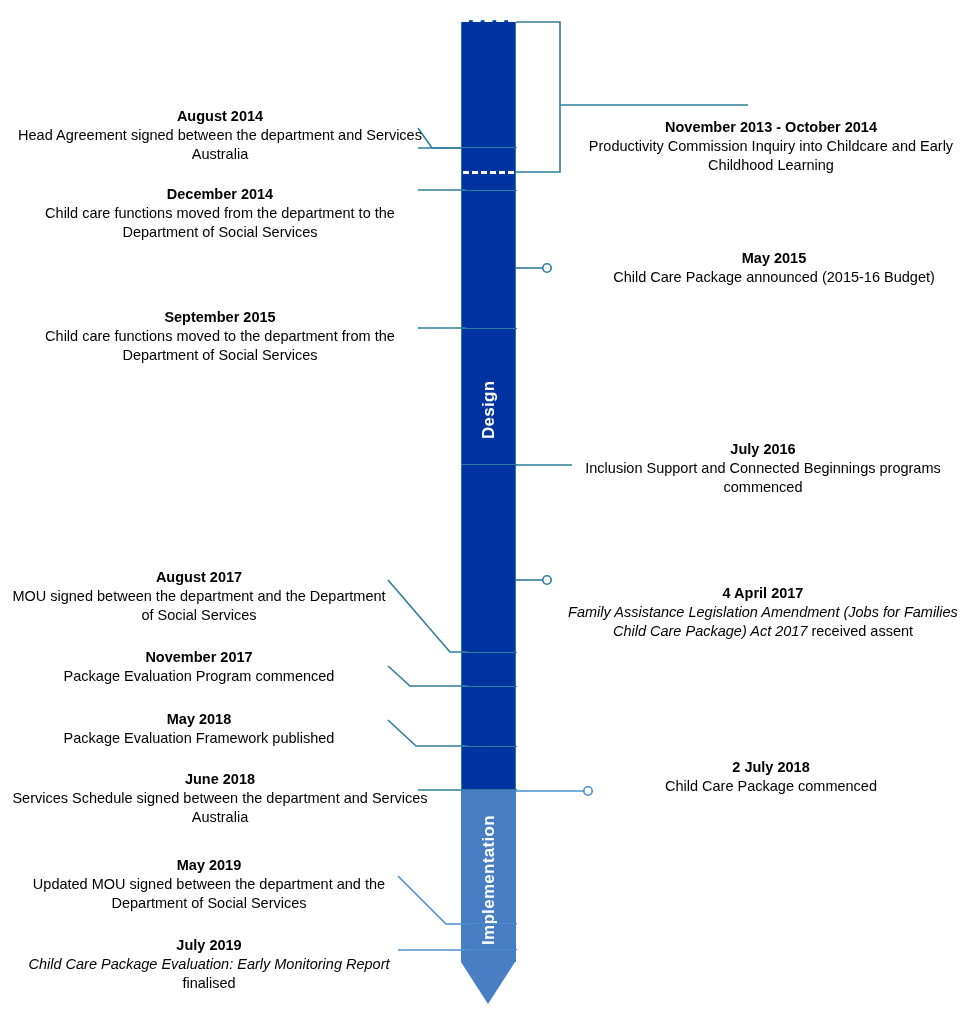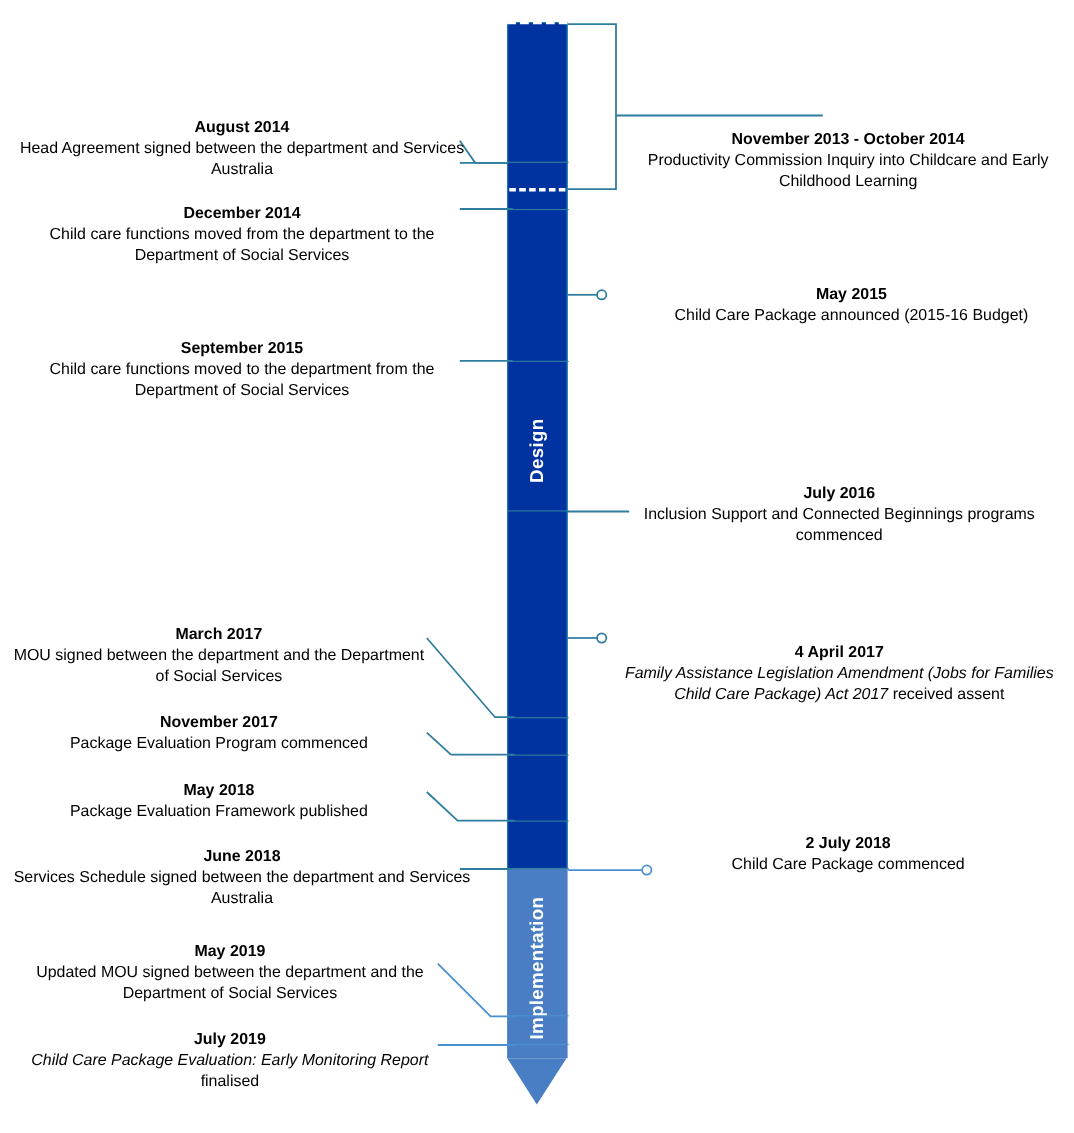--- a/index.html
+++ b/index.html
@@ -153,21 +153,21 @@
     <span class="date">December 2014</span>
     <span class="desc">Child care functions moved from the department to the Department of Social Services</span>
   </div>
 
   <div class="evt left" style="left:10px;top:308px;width:420px;text-align:center;">
     <span class="date">September 2015</span>
     <span class="desc">Child care functions moved to the department from the Department of Social Services</span>
   </div>
 
   <div class="evt left" style="left:10px;top:568px;width:378px;">
-    <span class="date">March 2017</span>
+    <span class="date">August 2017</span>
     <span class="desc">MOU signed between the department and the Department of Social Services</span>
   </div>
 
   <div class="evt left" style="left:10px;top:648px;width:378px;">
     <span class="date">November 2017</span>
     <span class="desc">Package Evaluation Program commenced</span>
   </div>
 
   <div class="evt left" style="left:10px;top:710px;width:378px;">
     <span class="date">May 2018</span>
@@ -187,21 +187,21 @@
   <div class="evt left" style="left:10px;top:936px;width:398px;">
     <span class="date">July 2019</span>
     <span class="desc"><span class="ital">Child Care Package Evaluation: Early Monitoring Report</span><span> finalised</span></span>
   </div>
 
   <div class="evt right" style="left:560px;top:118px;width:400px;">
     <span class="date">November 2013 - October 2014</span>
     <span class="desc">Productivity Commission Inquiry into Childcare and Early Childhood Learning</span>
   </div>
 
-  <div class="evt right" style="left:560px;top:259px;width:406px;">
+  <div class="evt right" style="left:560px;top:249px;width:406px;">
     <span class="date">May 2015</span>
     <span class="desc">Child Care Package announced (2015-16 Budget)</span>
   </div>
 
   <div class="evt right" style="left:552px;top:440px;width:400px;">
     <span class="date">July 2016</span>
     <span class="desc">Inclusion Support and Connected Beginnings programs commenced</span>
   </div>
 
   <div class="evt right" style="left:552px;top:584px;width:400px;">

